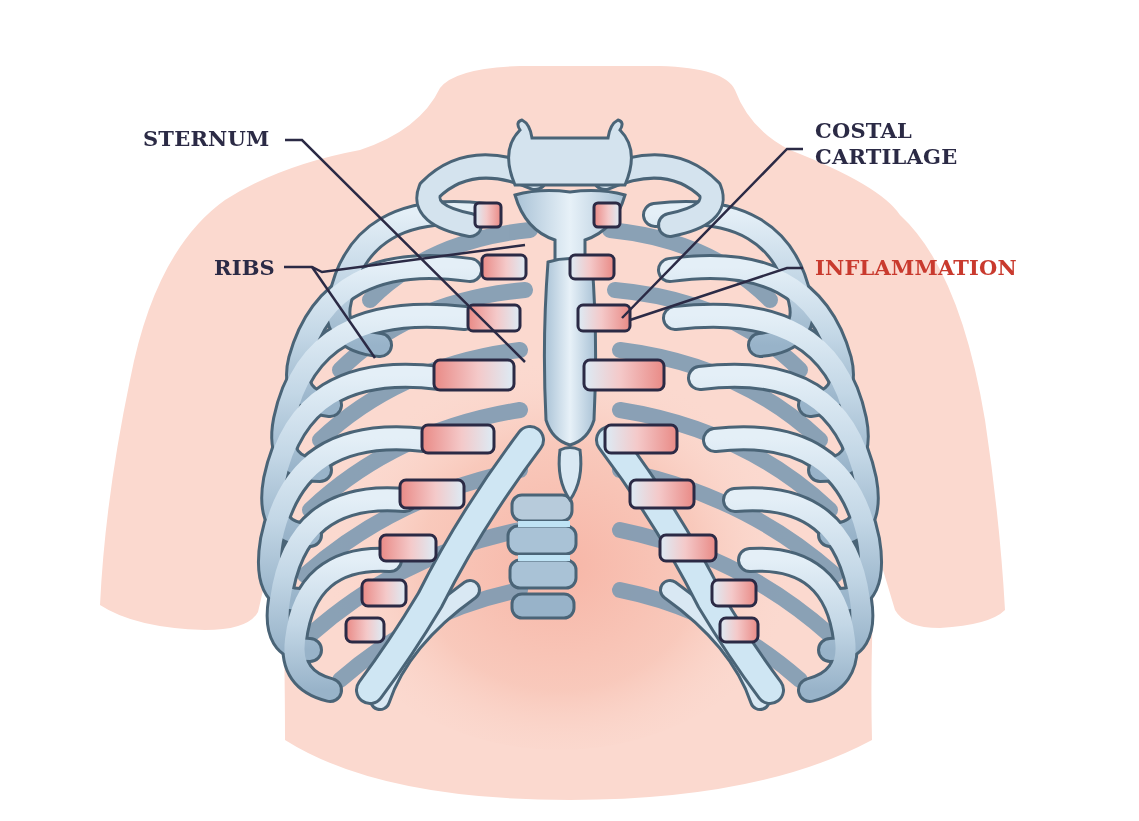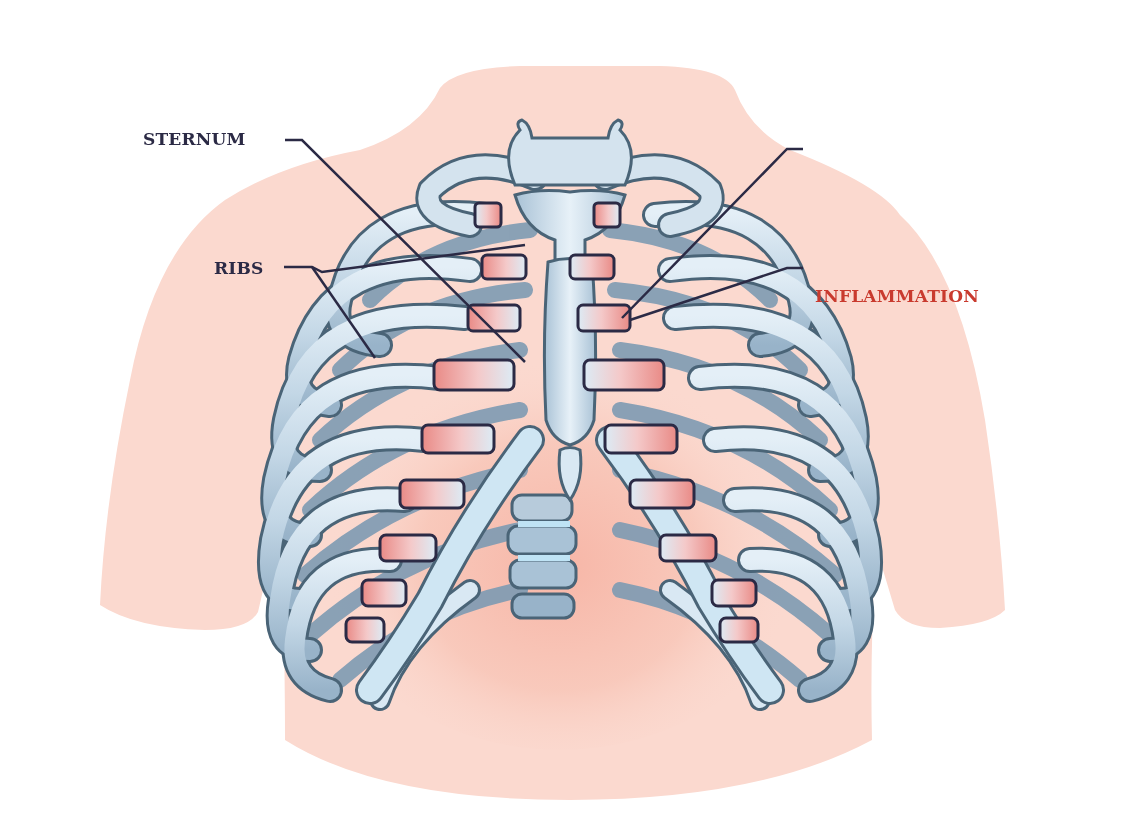--- a/index.html
+++ b/index.html
@@ -2,27 +2,27 @@
 <html><head>
 <meta charset="utf-8">
 <style>
   html, body { margin: 0; padding: 0; background: #ffffff; }
   body { width: 1139px; height: 821px; position: relative; overflow: hidden; font-family: "DejaVu Serif", "Liberation Serif", serif; }
   #stage { position: absolute; left: 0; top: 0; width: 1139px; height: 821px; }
   .label {
     position: absolute;
     font-family: "DejaVu Serif", "Liberation Serif", serif;
     font-weight: bold;
-    font-size: 17px;
+    font-size: 21px;
     letter-spacing: 0.2px;
     line-height: 26px;
     white-space: nowrap;
     color: #2b2a45;
   }
-  .label.red { color: #c93a2e; margin-top: 28px; }
+  .label.red { color: #c93a2e; }
   #lbl-sternum { left: 143px; top: 126px; }
   #lbl-costal { left: 815px; top: 118px; }
   #lbl-ribs { left: 214px; top: 255px; text-align: right; }
   #lbl-inflam { left: 815px; top: 255px; }
   .label span { display: block; }
 </style>
 </head>
 <body>
 
 <div id="stage">
@@ -190,19 +190,23 @@
       <path d="M284,267 L312,267 L322,272 L525,245"></path>
       <path d="M312,267 L375,358"></path>
       <path d="M803,149 L787,149 L622,318"></path>
       <path d="M803,268 L787,268 L630,320"></path>
     </g>
   </svg>
 
   <div id="lbl-sternum" class="label">
     <span>STERNUM</span>
   </div>
+  <div id="lbl-costal" class="label">
+    <span>COSTAL</span>
+    <span>CARTILAGE</span>
+  </div>
   <div id="lbl-ribs" class="label">
     <span>RIBS</span>
   </div>
   <div id="lbl-inflam" class="label red">
     <span>INFLAMMATION</span>
   </div>
 </div>
 
 </body></html>

